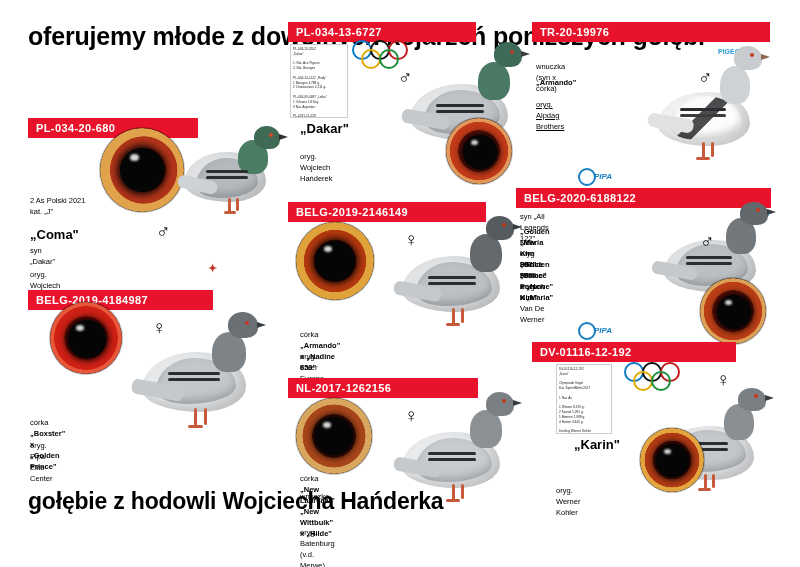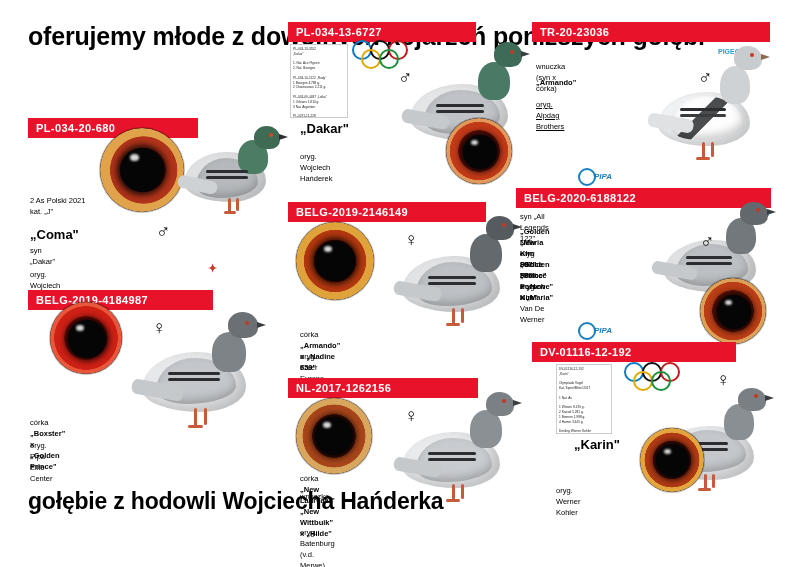--- a/index.html
+++ b/index.html
@@ -350,21 +350,21 @@
     <div class="sym" style="left:404px;top:406px;">♀</div>
 
     <div class="txt" style="left:300px;top:474px;">córka</div>
     <div class="txt b" style="left:300px;top:485px;">„New Laureaat"</div>
     <div class="txt" style="left:300px;top:492px;">wnuczka</div>
     <div class="txt b" style="left:300px;top:507px;">„New Wittbuik" x „Hilde"</div>
     <div class="txt" style="left:300px;top:528px;">oryg. Batenburg (v.d. Merwe)</div>
   </div>
 
   <div class="card">
-    <div class="band" style="left:532px;top:22px;width:238px;">TR-20-23036</div>
+    <div class="band" style="left:532px;top:22px;width:238px;">TR-20-19976</div>
 
     <div class="pigeonlogo" style="left:718px;top:48px;">PIGEON</div>
 
     <div class="pig" style="left:640px;top:36px;width:150px;height:150px;">
       <div class="body" style="left:18px;top:56px;width:92px;height:54px;background:#f0f1f2;"></div>
       <div class="wing" style="left:30px;top:60px;width:72px;height:44px;background:linear-gradient(135deg,#fdfdfd 0 40%, #4a4c4e 41% 55%, #fdfdfd 56% 100%);"></div>
       <div class="neck" style="left:80px;top:30px;width:30px;height:38px;background:#cfd2d4;"></div>
       <div class="head" style="left:94px;top:10px;width:28px;height:24px;background:#c9ccce;"></div>
       <div class="beak" style="left:121px;top:18px;border-left-color:#8e6a52;"></div>
       <div class="eye" style="left:110px;top:17px;"></div>

